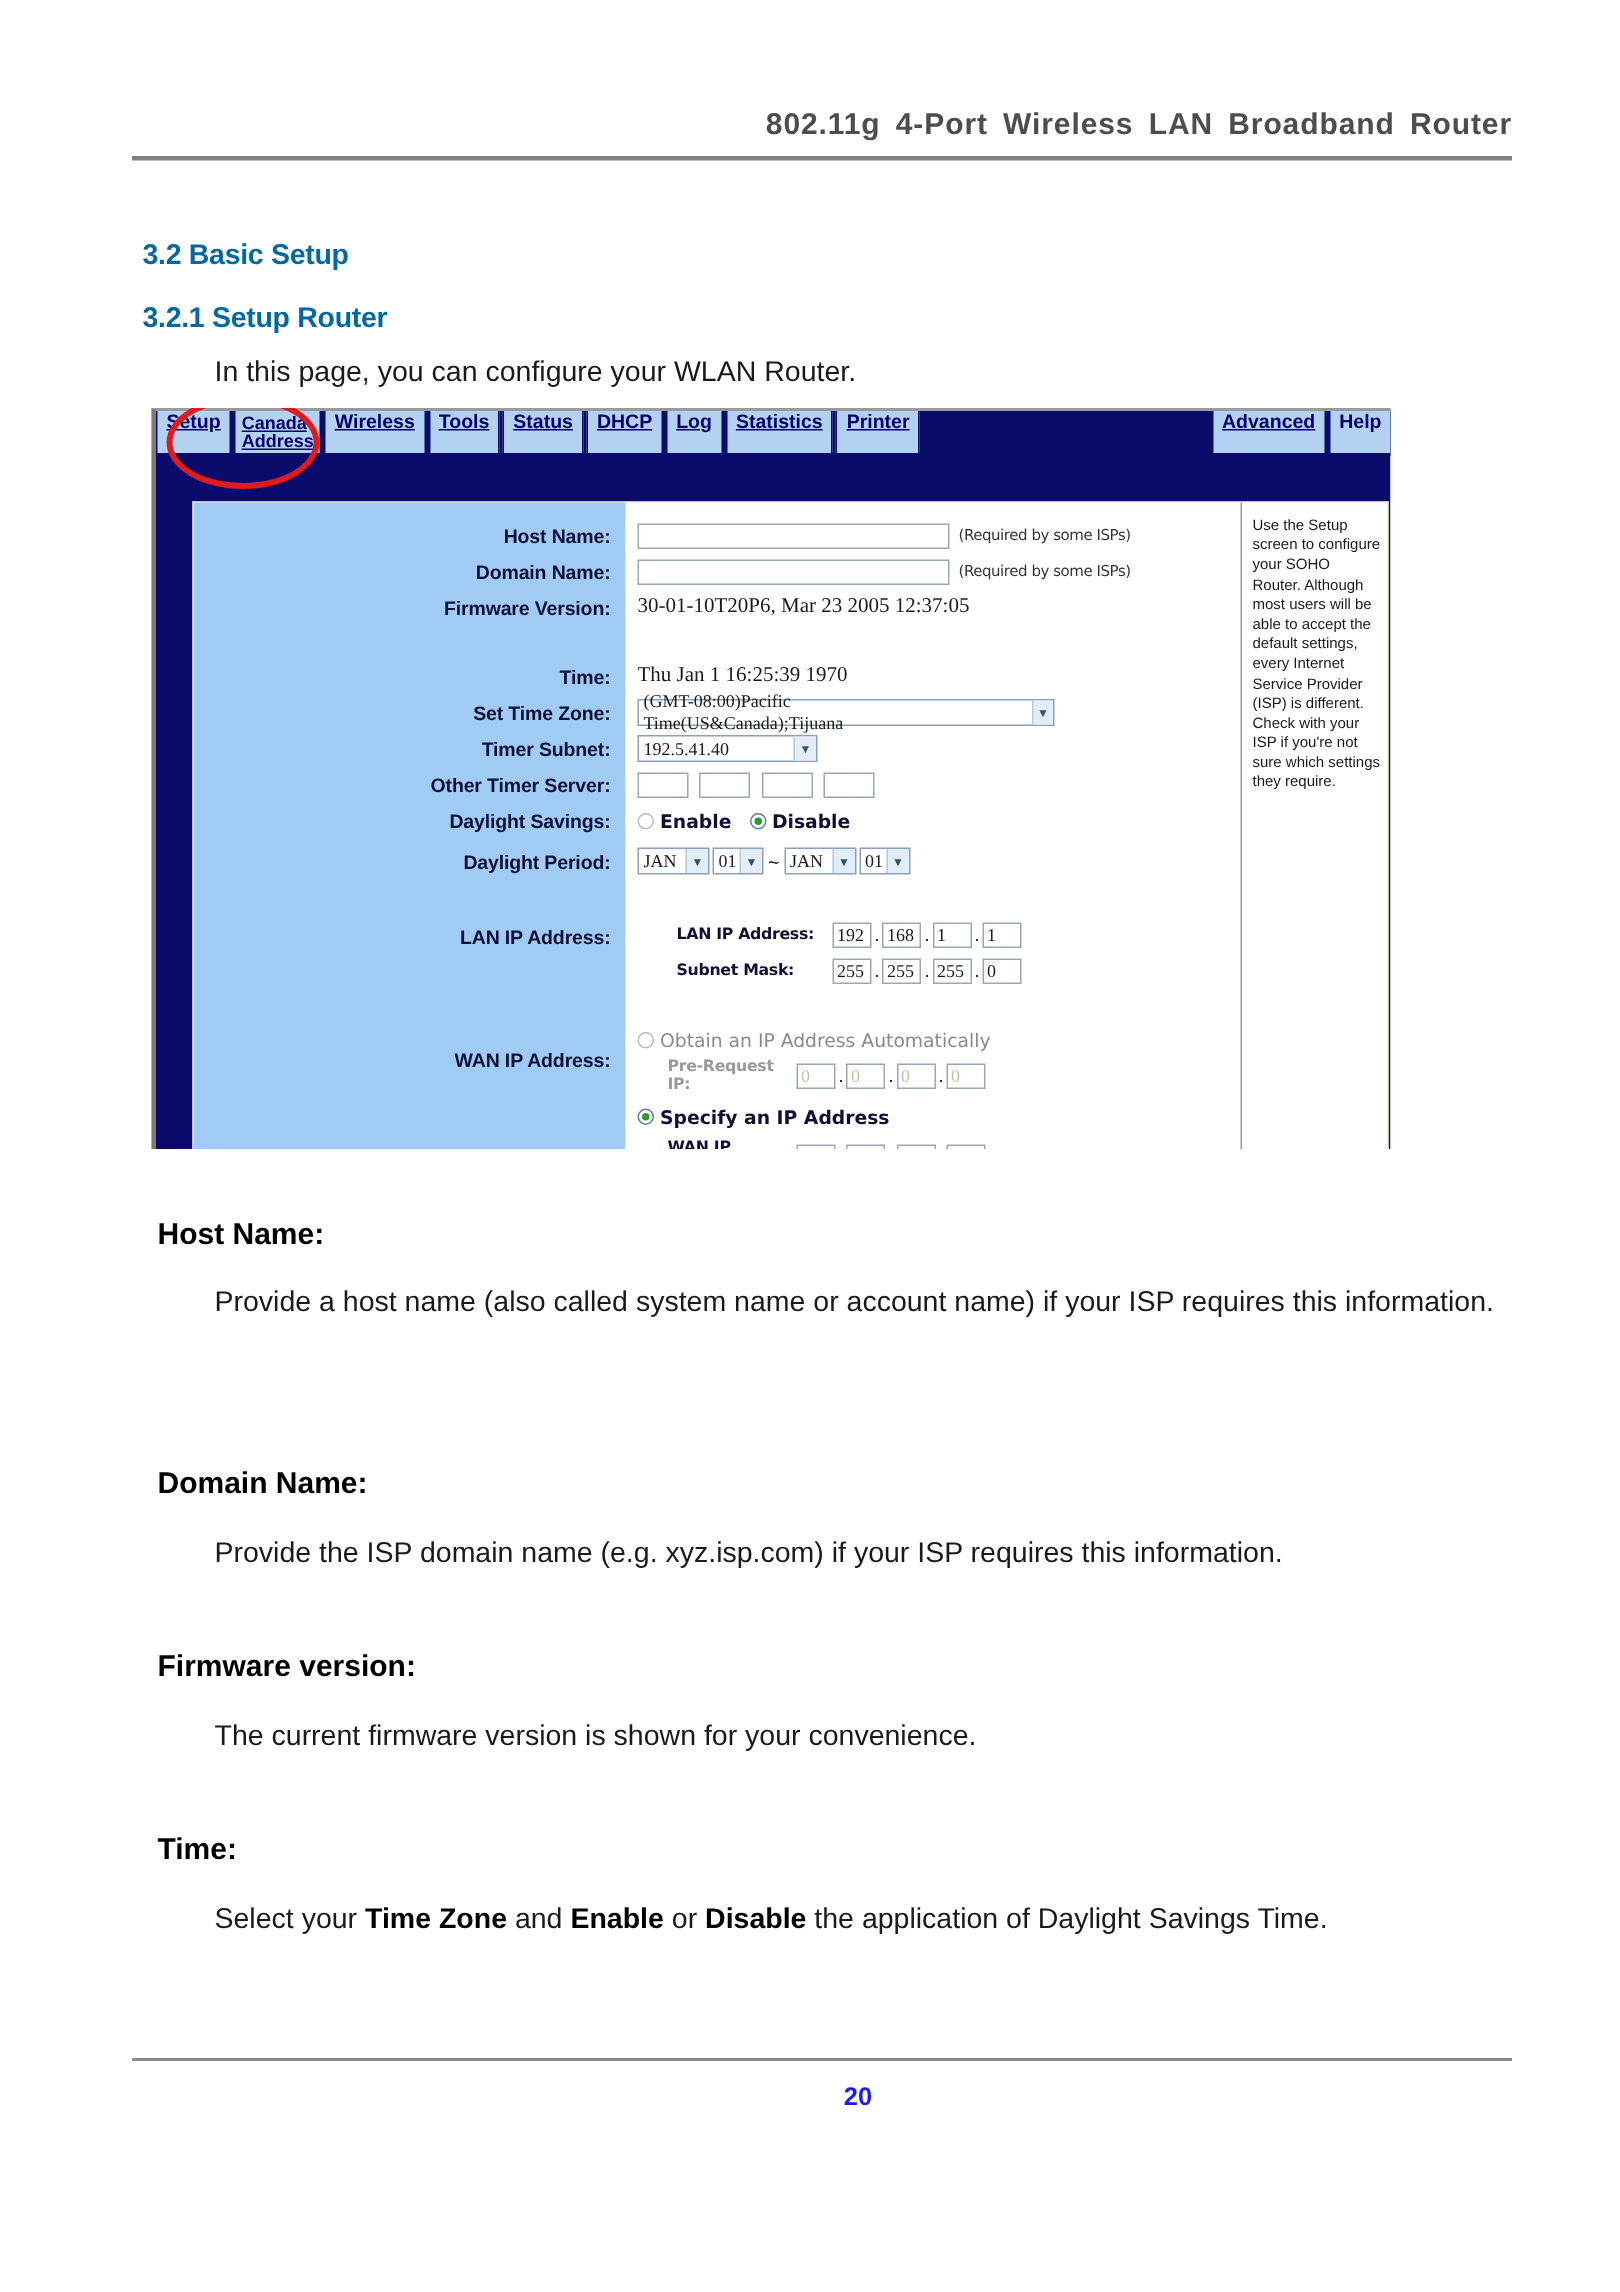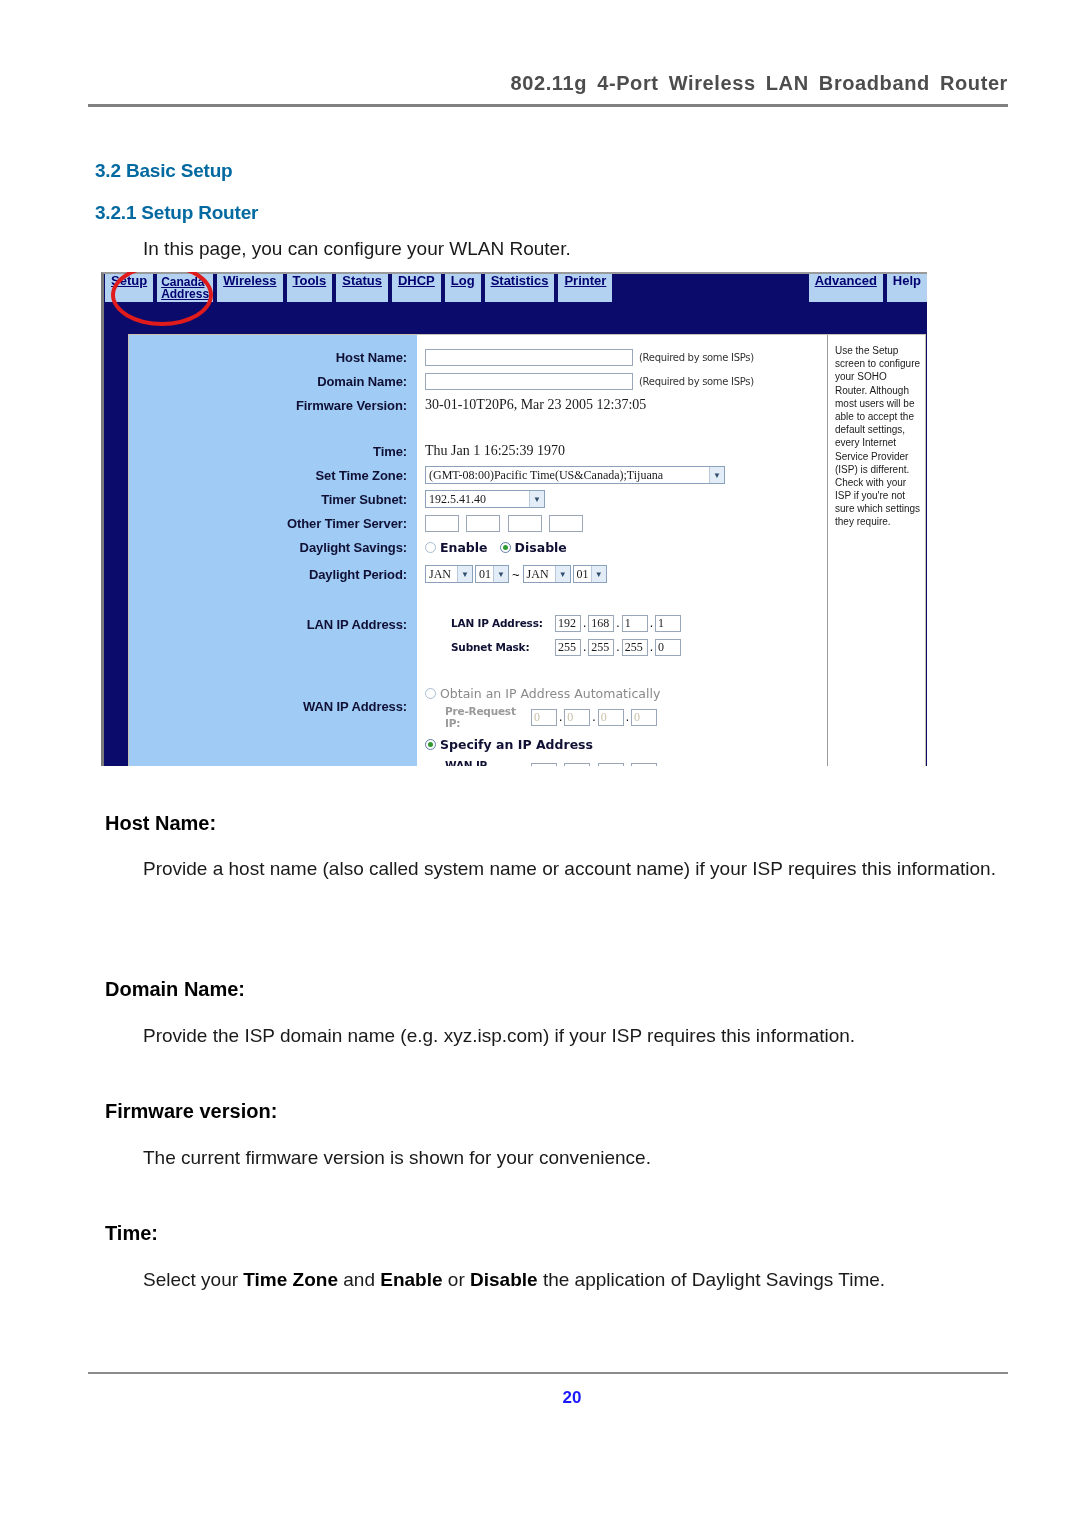--- a/index.html
+++ b/index.html
@@ -227,21 +227,21 @@
     height: 16px;
     background: #e3edf7;
     border-left: 1px solid #b9c8da;
     margin-left: auto;
     display: flex;
     align-items: center;
     justify-content: center;
     font-size: 8px;
     color: #32506e;
   }
-  .sel-tz    { width: 300px; gap: 36px; }
+  .sel-tz    { width: 278px; gap: 36px; }
   .sel-timer { width: 120px; }
   .sel-mon   { width: 48px; margin-right: 2px; }
   .sel-day   { width: 34px; }
 
   .octet {
     width: 26px;
     height: 17px;
     border: 1px solid #9aa7b8;
     background: #ffffff;
     box-sizing: border-box;

